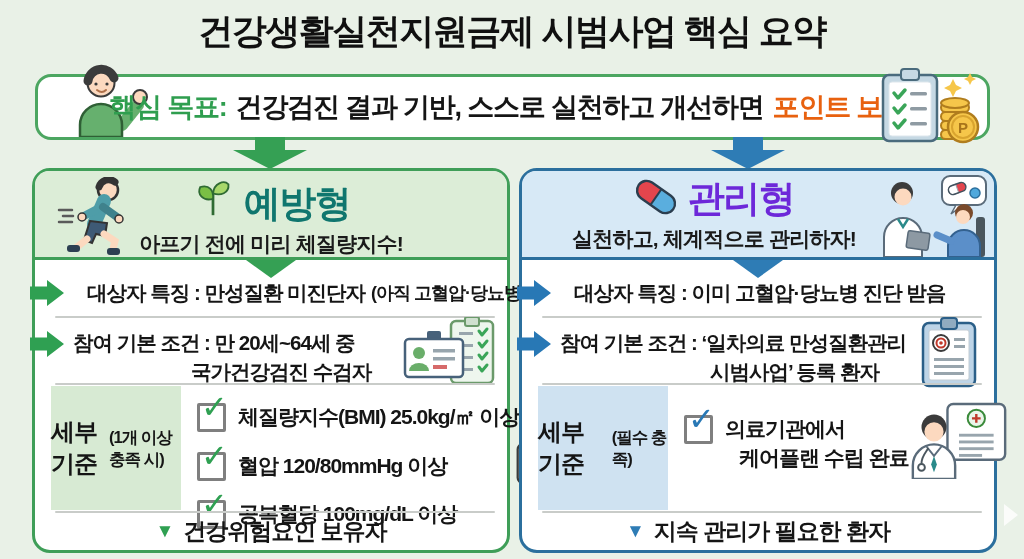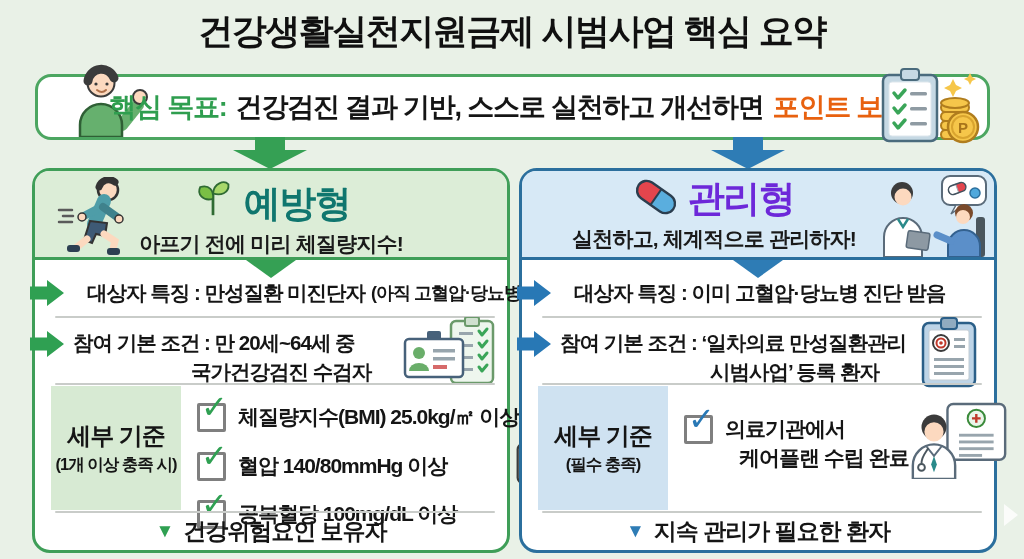--- a/index.html
+++ b/index.html
@@ -72,21 +72,21 @@
   .condition-icon-prev{position:absolute;right:10px;top:146px;width:94px;height:68px;}
   .condition-icon-mgmt{position:absolute;right:16px;top:146px;width:58px;height:72px;}
   .divider{position:absolute;left:20px;right:12px;height:2px;background:#c9ccc9;border-radius:1px;}
   .divider.d1{top:145px;}
   .divider.d2{top:212px;}
   .divider.d3{top:340px;}
   
   .criteria{position:absolute;top:215px;left:0;right:0;height:124px;display:flex;}
   .criteria-label-cell{
     flex:none;margin-left:16px;width:130px;
-    display:flex;flex-direction:column;align-items:center;justify-content:center;
+    display:flex;flex-direction:row;align-items:center;justify-content:center;
   }
   .prevention .criteria-label-cell{background:#d7ead3;}
   .management .criteria-label-cell{background:#cfe2f1;}
   .criteria-label{font-size:24px;font-weight:900;letter-spacing:-1px;}
   .criteria-sublabel{font-size:16.5px;font-weight:800;letter-spacing:-1px;margin-top:2px;}
   .criteria-items{flex:1;display:flex;flex-direction:column;justify-content:space-between;padding:7px 0 7px 16px;}
   .management .criteria-items{justify-content:center;}
   .criteria-item{display:flex;align-items:center;}
   .criteria-item.multiline{align-items:flex-start;}
   .checkbox{
@@ -289,21 +289,21 @@
             <path d="M25 19 L20 10" stroke="#3b3b3b" stroke-width="2"></path>
             <rect x="23" y="20" width="4" height="16" fill="#6e7579"></rect>
             <rect x="16" y="36" width="18" height="4" rx="2" fill="#6e7579"></rect>
           </svg>
         </span>
       </div>
       <div class="criteria-item">
         <span class="checkbox">
             <span class="check">✓</span>
           </span>
-        <span class="criteria-text">혈압 140/80mmHg 이상</span>
+        <span class="criteria-text">혈압 120/80mmHg 이상</span>
         <span class="item-icon">
           <svg viewBox="0 0 56 50" width="50" height="45">
             <rect x="3" y="3" width="28" height="44" rx="6" fill="#c2c9cd" stroke="#3b3b3b" stroke-width="2.5"></rect>
             <rect x="9" y="9" width="16" height="14" rx="2" fill="#ffffff" stroke="#3b3b3b" stroke-width="2"></rect>
             <rect x="12" y="12" width="10" height="8" fill="#d9534f"></rect>
             <circle cx="12" cy="30" r="2" fill="#555"></circle>
               <circle cx="21" cy="30" r="2" fill="#555"></circle>
             <circle cx="17" cy="39" r="4.5" fill="#d9534f" stroke="#3b3b3b" stroke-width="1.5"></circle>
             <path d="M31 28 C40 31 42 29 45 27" stroke="#3b3b3b" stroke-width="2.5" fill="none"></path>
             <ellipse cx="48" cy="25" rx="6" ry="7" fill="#3e4448" stroke="#3b3b3b" stroke-width="1.5"></ellipse>

